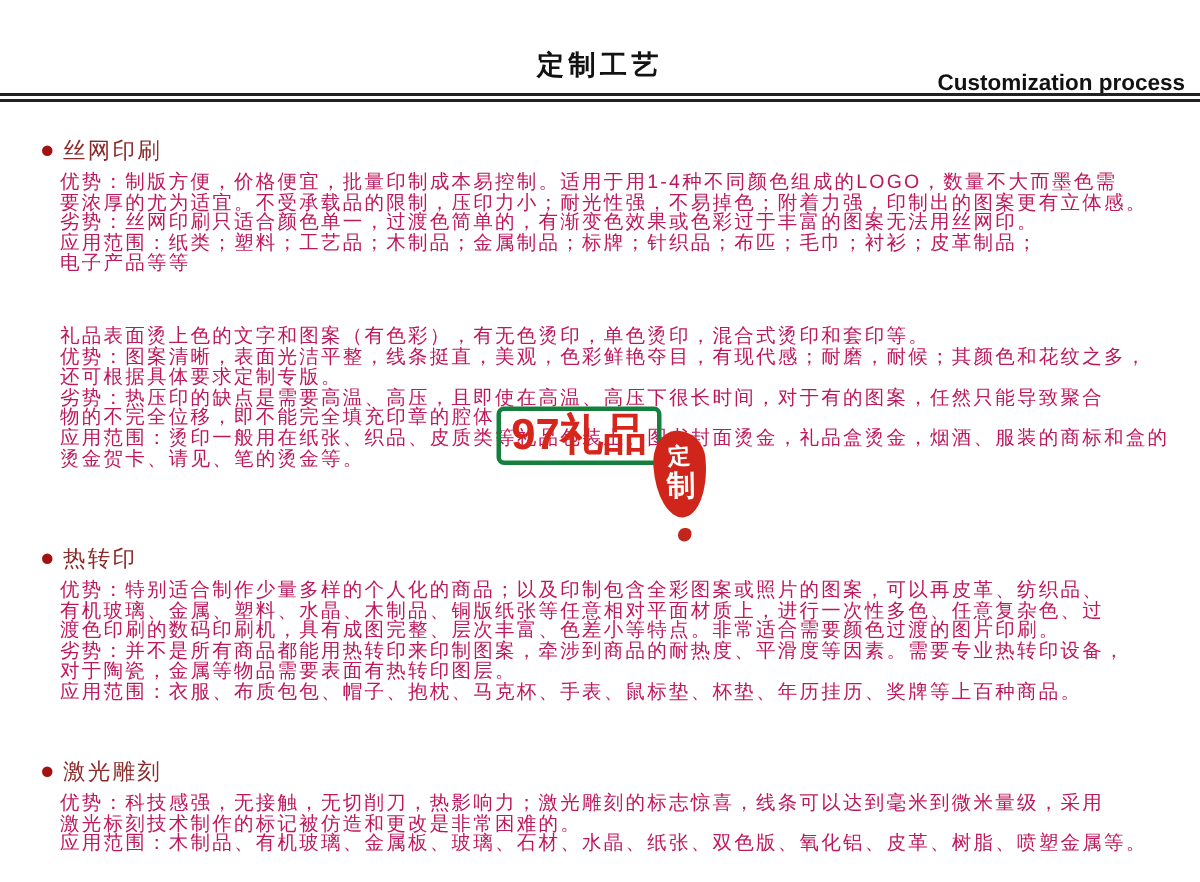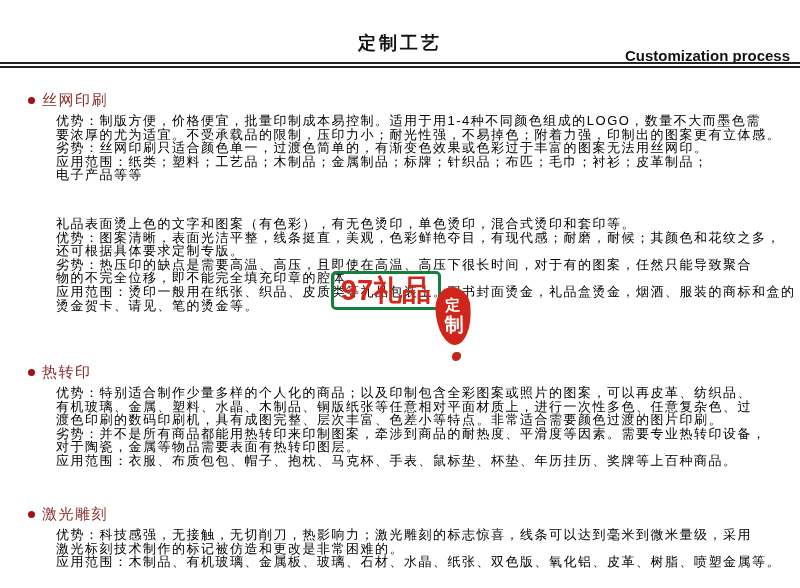--- a/index.html
+++ b/index.html
@@ -55,25 +55,25 @@
     color: #8b2a2a;
   }
   .bullet {
     width: 7px; height: 7px;
     border-radius: 50%;
     background: #a31212;
     margin-right: 7px;
     flex: 0 0 auto;
   }
   .sec-body {
-    margin: 6px 0 0 28px;
+    margin: 6px 0 0 12px;
     font-size: 13px;
     letter-spacing: 1.5px;
     line-height: 13.6px;
-    color: #000000;
+    color: #be185d;
     white-space: pre;
   }
 
   
   .wm-box {
     position: absolute;
     left: 331px; top: 271px;
     width: 104px; height: 33px;
     border: 3px solid #15803d;
     border-radius: 5px;

